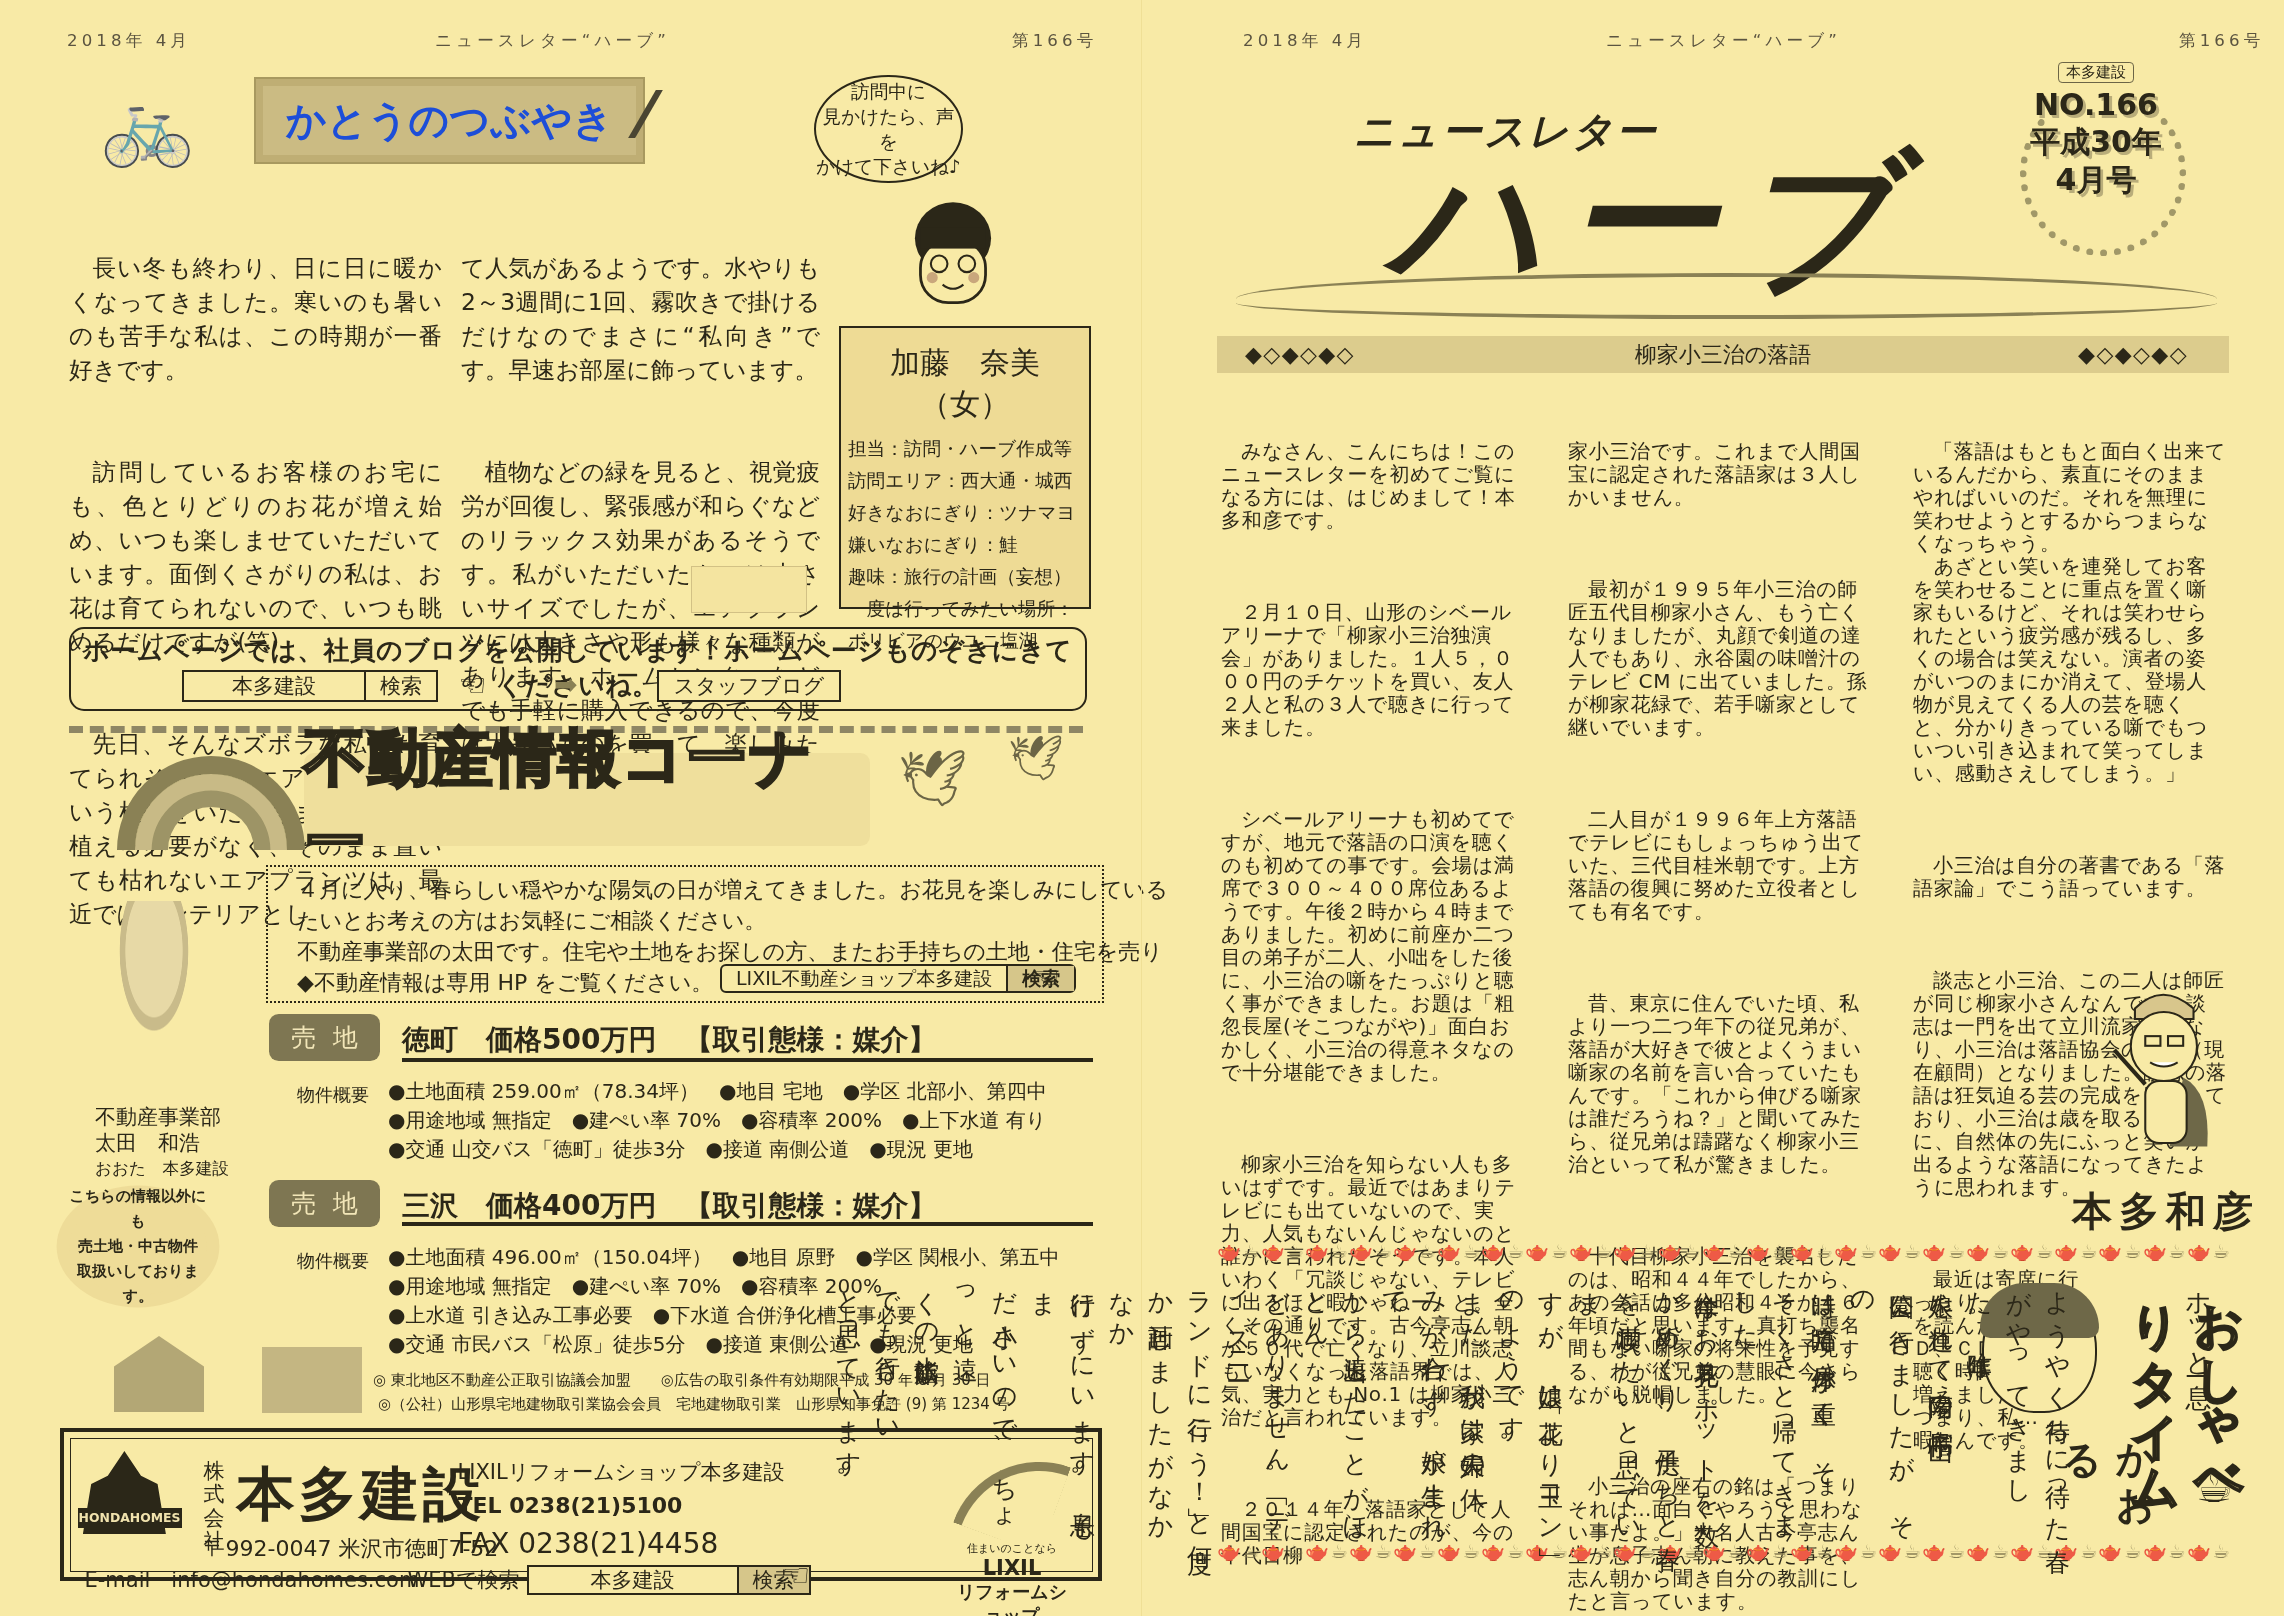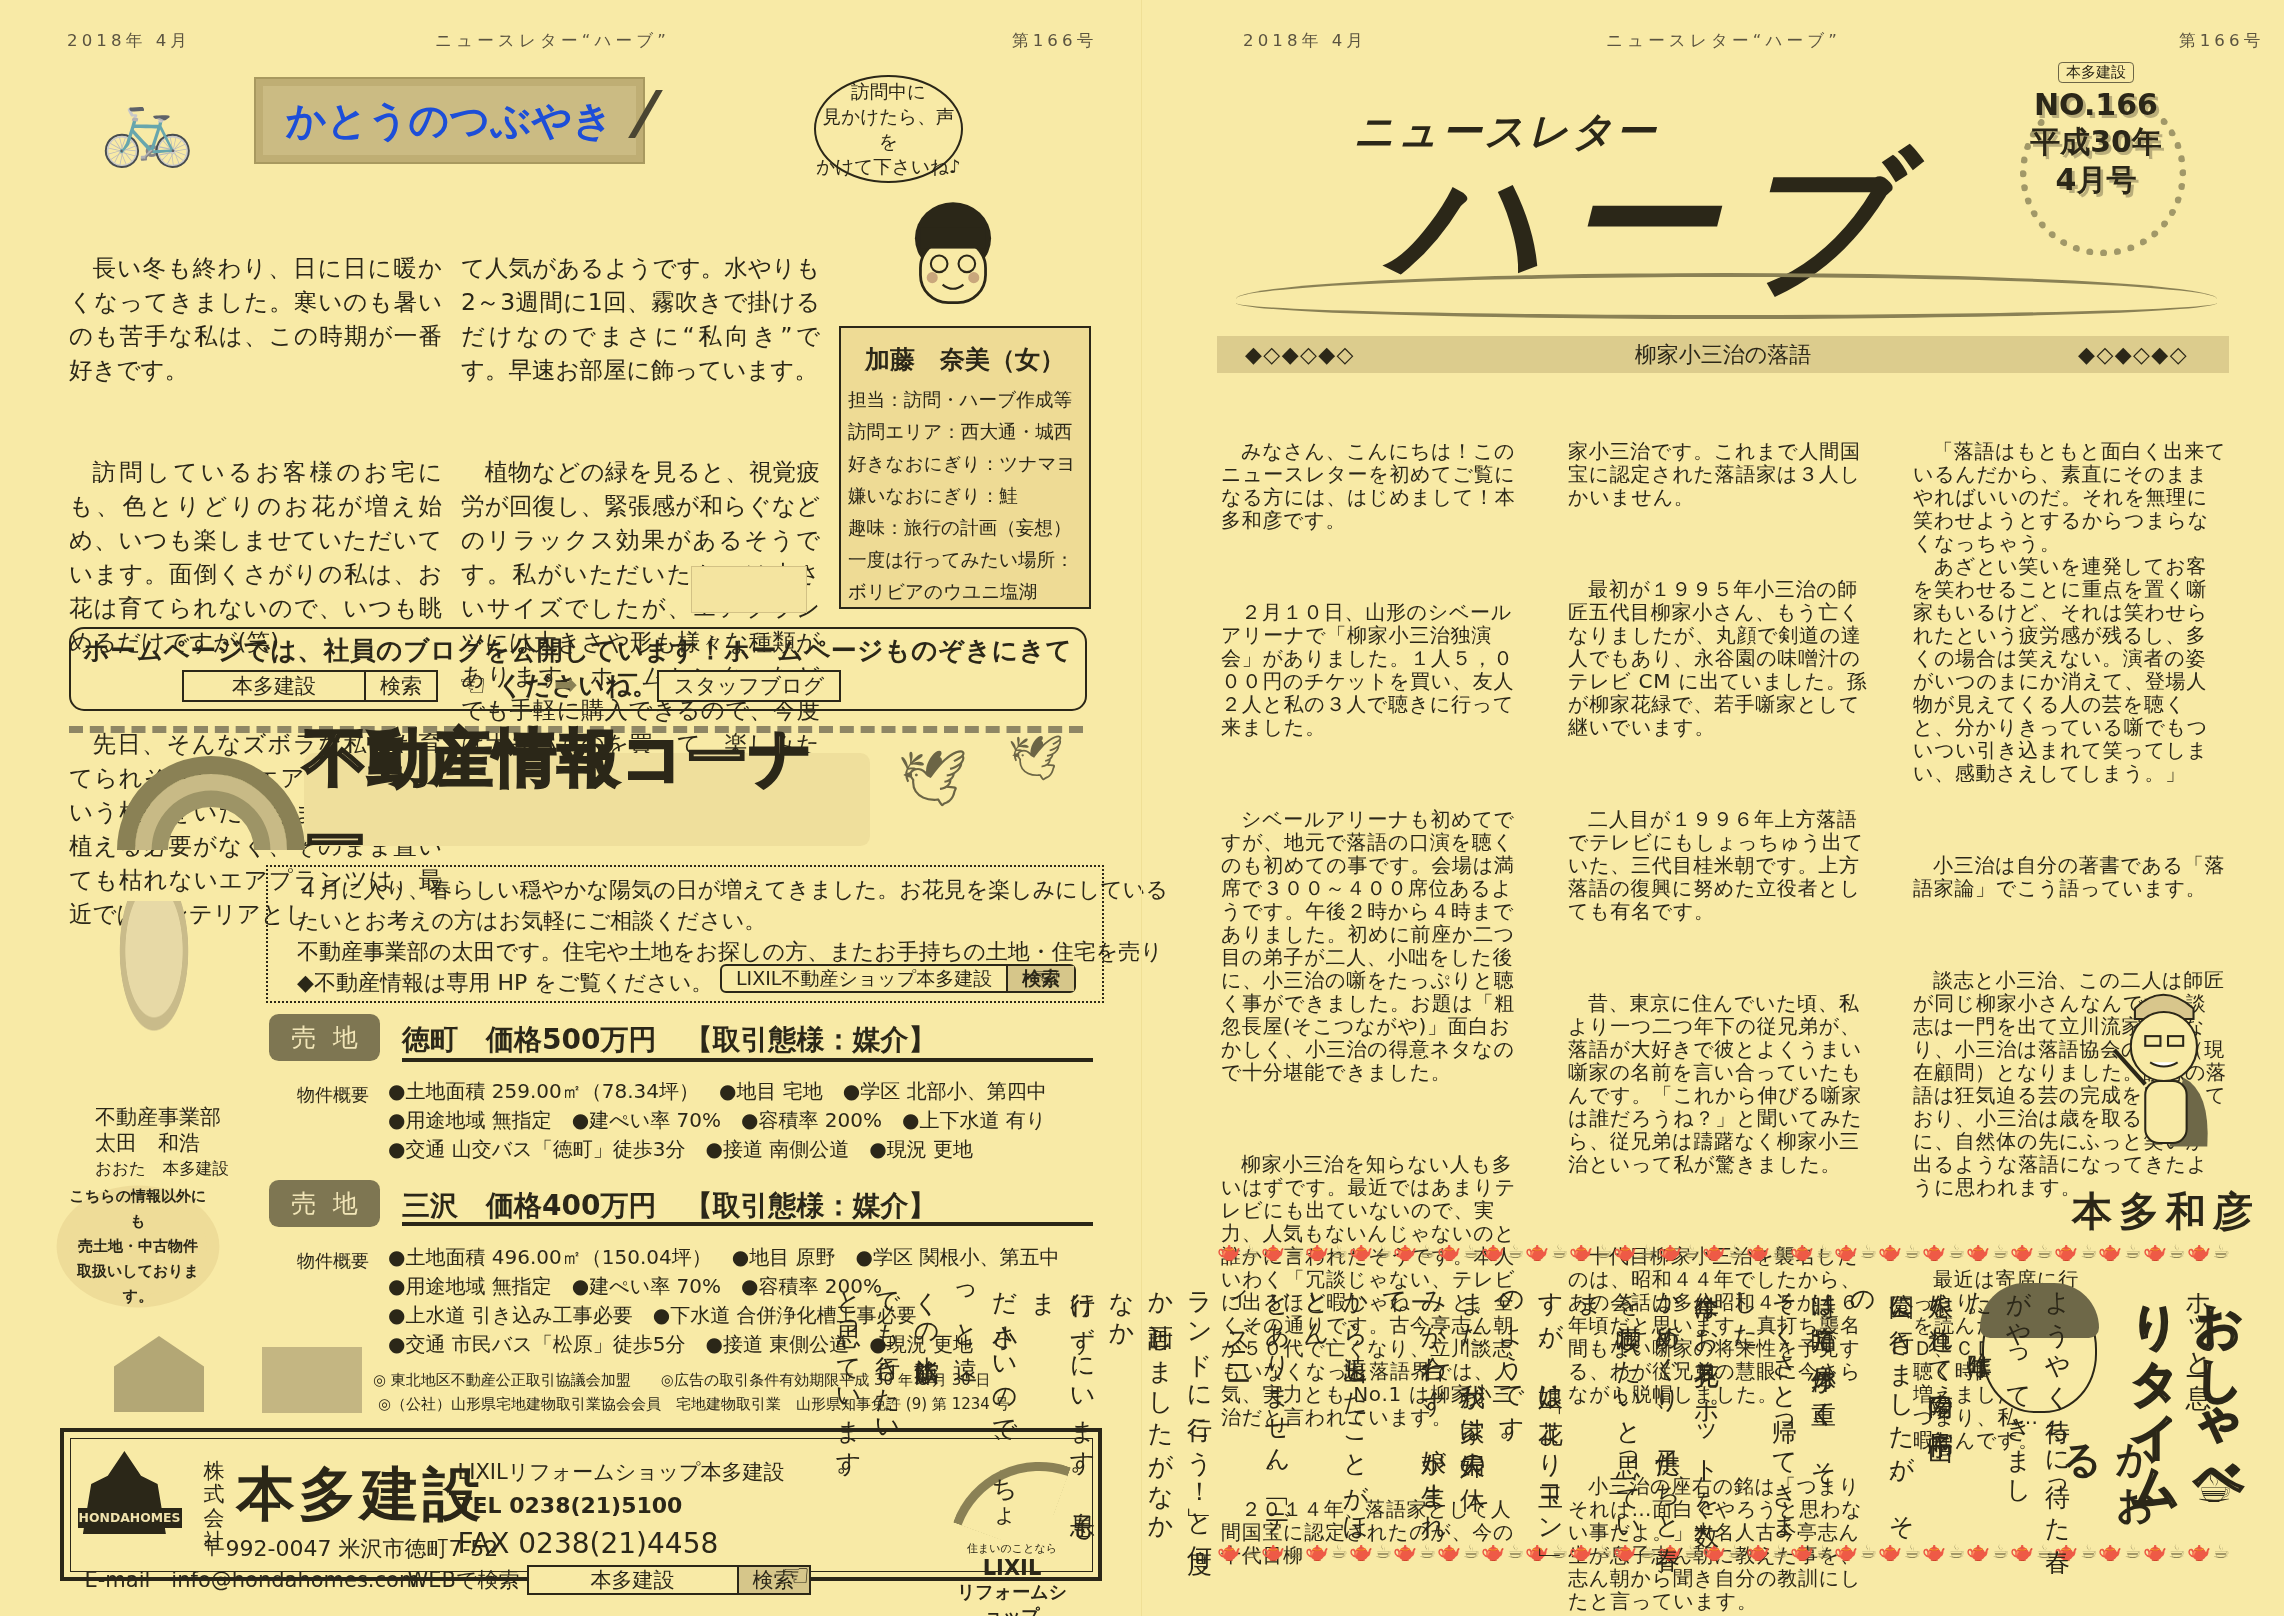--- a/index.html
+++ b/index.html
@@ -11,21 +11,21 @@
   .hdr{position:absolute;top:30px;font-size:16.6px;letter-spacing:4.1px;color:#5b5440;}
   
   .tag{position:absolute;left:254px;top:77px;width:387px;height:83px;background:#cbbb83;border:2.1px solid #a8995f;box-shadow:inset 0 0 0 7px #bfae74;display:flex;align-items:center;justify-content:center;font-size:40px;font-weight:bold;color:#1d4ed8;}
   .ribbon{position:absolute;left:642px;top:90px;width:41px;height:48px;border-left:7px solid #4a4532;transform:skewX(-30deg);}
   .bubble{position:absolute;left:770px;top:75px;width:145px;height:104px;border:2.1px solid #2b2718;border-radius:50%;display:flex;align-items:center;justify-content:center;text-align:center;font-size:18.6px;line-height:25px;background:#f8eaa6;margin-left:44px;}
   .bike{position:absolute;left:100px;top:81px;font-size:76px;color:#cdb985;}
   .col{position:absolute;font-size:23.5px;line-height:34px;white-space:pre-wrap;text-align:justify;}
   .col p{margin:0;text-indent:1em;}
   .avatar{position:absolute;left:908px;top:200px;width:90px;height:111px;}
   .profile{position:absolute;left:839px;top:326px;width:252px;height:283px;border:2.1px solid #2b2718;background:#eedb95;padding:5.5px 7px;box-sizing:border-box;}
-  .profile .nm{text-align:center;font-weight:bold;font-size:25px;margin:9.7px 0 8.3px;}
+  .profile .nm{text-align:center;font-weight:normal;font-size:30px;margin:9.7px 0 8.3px;}
   .profile .ln{font-size:18.6px;line-height:32px;white-space:nowrap;}
   .plant{position:absolute;left:691px;top:566px;width:114px;height:45px;border:1.4px solid #d2c185;background:#f4e4a0;}
   .hpbox{position:absolute;left:69px;top:627px;width:1014px;height:80px;border:2.1px solid #2b2718;border-radius:15px;}
   .hpbox .t{position:absolute;left:0;right:0;top:4.1px;text-align:center;font-size:25.6px;font-weight:bold;letter-spacing:0.7px;}
   .srch{position:absolute;display:flex;border:2.1px solid #2b2718;font-size:21px;height:28px;align-items:center;background:#f8eaa6;}
   .srch span{padding:0 14px;height:100%;display:flex;align-items:center;}
   .srch span+span{border-left:2.1px solid #2b2718;}
   .hand{font-size:32px;position:absolute;}
   .dash{position:absolute;left:69px;top:726px;width:1014px;height:0;border-top:7px dashed #8e8664;}
   .ftitle{position:absolute;left:304px;top:753px;width:566px;height:93px;background:#efdf9c;border-radius:9.7px;display:flex;align-items:center;justify-content:center;font-size:62px;font-weight:bold;color:#ead99a;-webkit-text-stroke:2.8px #2b2718;letter-spacing:1.4px;}

